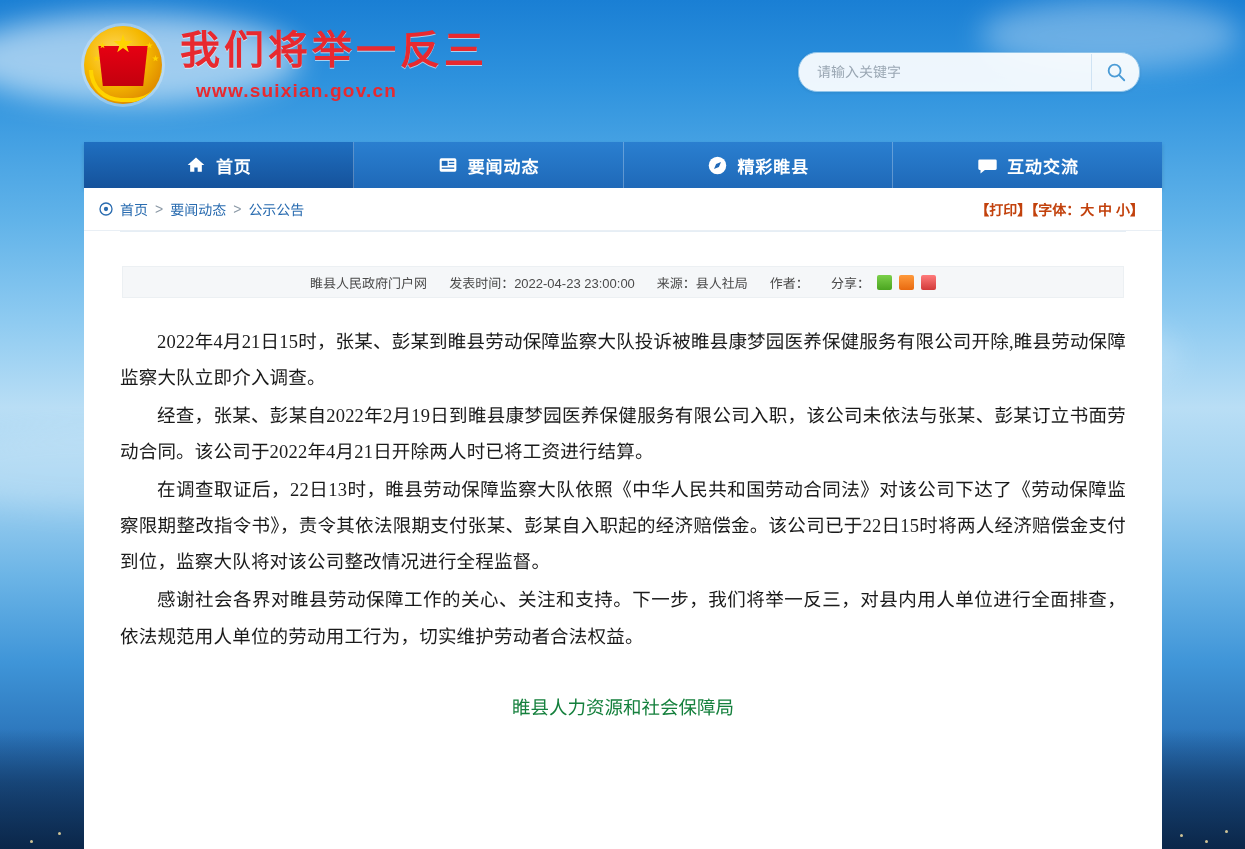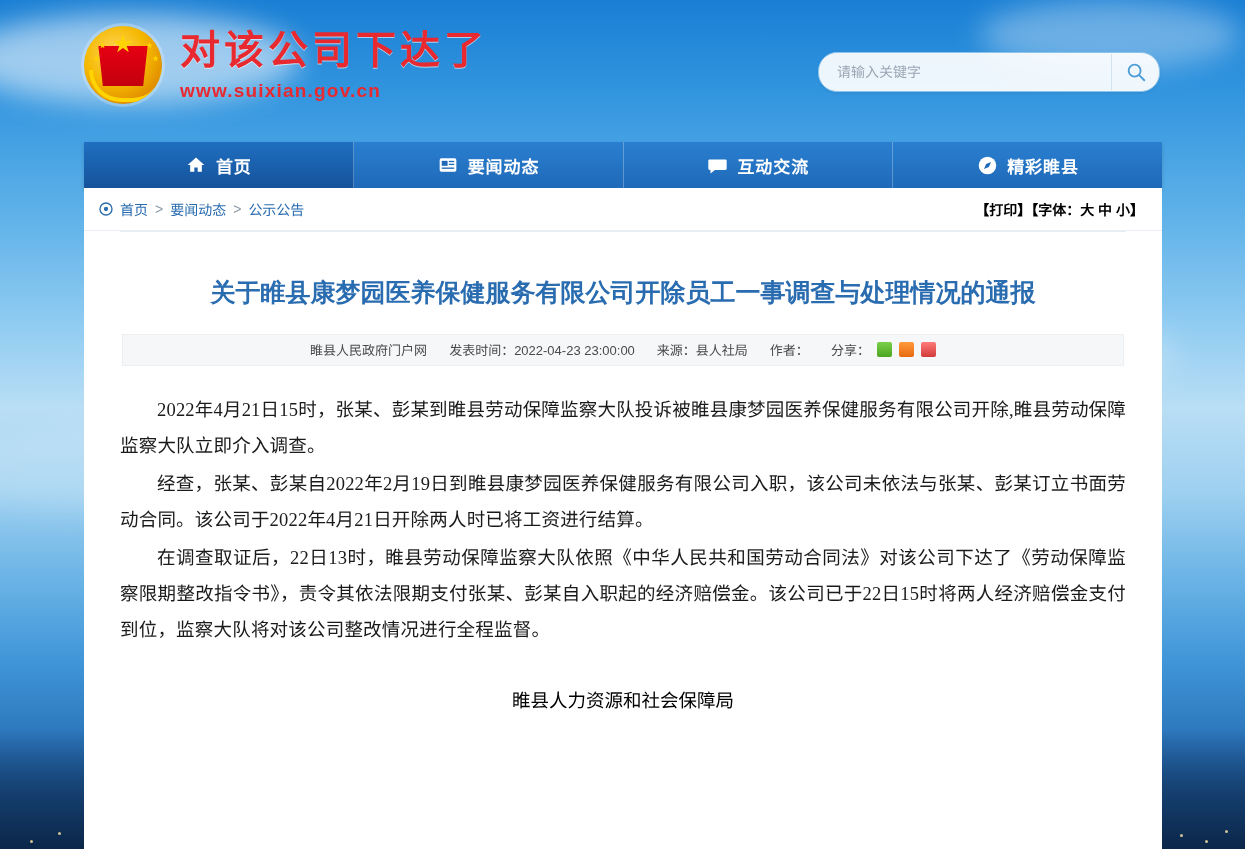--- a/index.html
+++ b/index.html
@@ -137,25 +137,26 @@
     text-shadow: 0 1px 0 rgba(255,255,255,.6);
     font-family: "Liberation Serif", "DejaVu Serif", serif;
   }
   .site-url {
     margin-top: 10px;
     font-size: 19px;
     font-weight: bold;
     color: #e8292f;
     letter-spacing: 1.2px;
     font-family: "Liberation Sans", sans-serif;
+    margin-left: 16px;
   }
 
   .search-box {
     position: absolute;
-    right: 2px;
+    right: 22px;
     top: 52px;
     width: 340px;
     height: 38px;
     background: rgba(255,255,255,0.92);
     border: 1px solid #8fc4ea;
     border-radius: 19px;
     display: flex;
     align-items: center;
     box-shadow: 0 1px 3px rgba(0,0,0,.08);
   }
@@ -228,21 +229,21 @@
   }
   .crumb-link {
     color: #2a6cb0;
     text-decoration: none;
     cursor: pointer;
   }
   .crumb-sep { margin: 0 7px; color: #8b99a6; }
   .crumb-right {
     margin-left: auto;
     font-size: 14px;
-    color: #000000;
+    color: #c2410c;
     font-weight: bold;
   }
   .crumb-right span { cursor: pointer; }
 
   
   .article-wrap {
     background: #ffffff;
     padding: 0 0 40px 0;
     min-height: 600px;
   }
@@ -294,21 +295,21 @@
   .body-text p {
     margin: 0 0 2px 0;
     text-indent: 2em;
     text-align: justify;
   }
   .sign {
     margin-top: 34px;
     text-align: center;
     font-size: 18.5px;
     line-height: 2.1;
-    color: #000000;
+    color: #15803d;
     font-family: "Liberation Serif", "DejaVu Serif", serif;
   }
 </style>
 </head>
 <body>
 
 <div class="page">
   <div class="cloud c1"></div>
   <div class="cloud c2"></div>
   <div class="cloud c3"></div>
@@ -335,21 +336,21 @@
         <div class="emblem">
           <div class="inner-red"></div>
           <div class="star"></div>
           <div class="ministar ms1"></div>
           <div class="ministar ms2"></div>
           <div class="ministar ms3"></div>
           <div class="ministar ms4"></div>
           <div class="wheat"></div>
         </div>
         <div class="site-title-block">
-          <div class="site-title">对该公司下达了</div>
+          <div class="site-title">我们将举一反三</div>
           <div class="site-url">www.suixian.gov.cn</div>
         </div>
       </div>
 
       <div class="search-box">
         <input class="search-input" type="text" placeholder="请输入关键字" style="">
         <button class="search-btn">
           <svg width="22" height="22" viewBox="0 0 24 24" fill="none" stroke="#4a9bd6" stroke-width="2">
             <circle cx="10.5" cy="10.5" r="6.5"></circle>
             <line x1="15.5" y1="15.5" x2="21" y2="21" stroke-linecap="round"></line>
@@ -375,33 +376,33 @@
             <rect x="13" y="7" width="6.5" height="1.6" fill="#1f69b8"></rect>
             <rect x="13" y="10.5" width="6.5" height="1.6" fill="#1f69b8"></rect>
             <rect x="4.5" y="15" width="15" height="1.6" fill="#1f69b8"></rect>
           </svg>
         </span>
         <span>要闻动态</span>
       </div>
       <div class="nav-item">
         <span class="nav-ico">
           <svg width="21" height="21" viewBox="0 0 24 24" fill="#ffffff">
-            <path d="M3 5 h18 a1.5 1.5 0 0 1 1.5 1.5 v9 A1.5 1.5 0 0 1 21 17 H9 l-5 4 v-4 H3 A1.5 1.5 0 0 1 1.5 15.5 v-9 A1.5 1.5 0 0 1 3 5z"></path>
-          </svg>
-        </span>
-        <span>互动交流</span>
-      </div>
-      <div class="nav-item">
-        <span class="nav-ico">
-          <svg width="21" height="21" viewBox="0 0 24 24" fill="#ffffff">
             <circle cx="12" cy="12" r="10"></circle>
             <path d="M16 8 l-2.4 5.6 -5.6 2.4 2.4-5.6z" fill="#1f69b8"></path>
           </svg>
         </span>
         <span>精彩睢县</span>
+      </div>
+      <div class="nav-item">
+        <span class="nav-ico">
+          <svg width="21" height="21" viewBox="0 0 24 24" fill="#ffffff">
+            <path d="M3 5 h18 a1.5 1.5 0 0 1 1.5 1.5 v9 A1.5 1.5 0 0 1 21 17 H9 l-5 4 v-4 H3 A1.5 1.5 0 0 1 1.5 15.5 v-9 A1.5 1.5 0 0 1 3 5z"></path>
+          </svg>
+        </span>
+        <span>互动交流</span>
       </div>
     </div>
 
     <div class="crumb-bar">
       <span class="crumb-pin">
         <svg width="16" height="16" viewBox="0 0 24 24" fill="none" stroke="#2a6cb0" stroke-width="2">
           <circle cx="12" cy="12" r="9"></circle>
           <circle cx="12" cy="12" r="3.2" fill="#2a6cb0" stroke="none"></circle>
         </svg>
       </span>
@@ -410,39 +411,39 @@
       <a class="crumb-link">要闻动态</a>
       <span class="crumb-sep">&gt;</span>
       <a class="crumb-link">公示公告</a>
       <span class="crumb-right">
         <span>【打印】</span><span>【字体：大 中 小】</span>
       </span>
     </div>
 
     <div class="article-wrap">
       <div class="article">
-        <div class="art-title">关于睢县康梦园医养保健服务有限公司开除员工一事调查与处理情况的通报</div>
 
         <div class="meta">
           <span>睢县人民政府门户网</span>
           <span>发表时间：2022-04-23 23:00:00</span>
           <span>来源：县人社局</span>
           <span>作者：</span>
           <span class="share-group">
             <span>分享：</span>
             <span class="share-ico sh-green"></span>
             <span class="share-ico sh-orange"></span>
             <span class="share-ico sh-red"></span>
           </span>
         </div>
 
         <div class="body-text">
           <p>2022年4月21日15时，张某、彭某到睢县劳动保障监察大队投诉被睢县康梦园医养保健服务有限公司开除,睢县劳动保障监察大队立即介入调查。</p>
           <p>经查，张某、彭某自2022年2月19日到睢县康梦园医养保健服务有限公司入职，该公司未依法与张某、彭某订立书面劳动合同。该公司于2022年4月21日开除两人时已将工资进行结算。</p>
           <p>在调查取证后，22日13时，睢县劳动保障监察大队依照《中华人民共和国劳动合同法》对该公司下达了《劳动保障监察限期整改指令书》，责令其依法限期支付张某、彭某自入职起的经济赔偿金。该公司已于22日15时将两人经济赔偿金支付到位，监察大队将对该公司整改情况进行全程监督。</p>
+          <p>感谢社会各界对睢县劳动保障工作的关心、关注和支持。下一步，我们将举一反三，对县内用人单位进行全面排查，依法规范用人单位的劳动用工行为，切实维护劳动者合法权益。</p>
         </div>
 
         <div class="sign">
           <div>睢县人力资源和社会保障局</div>
         </div>
       </div>
     </div>
 
   </div>
 </div>

